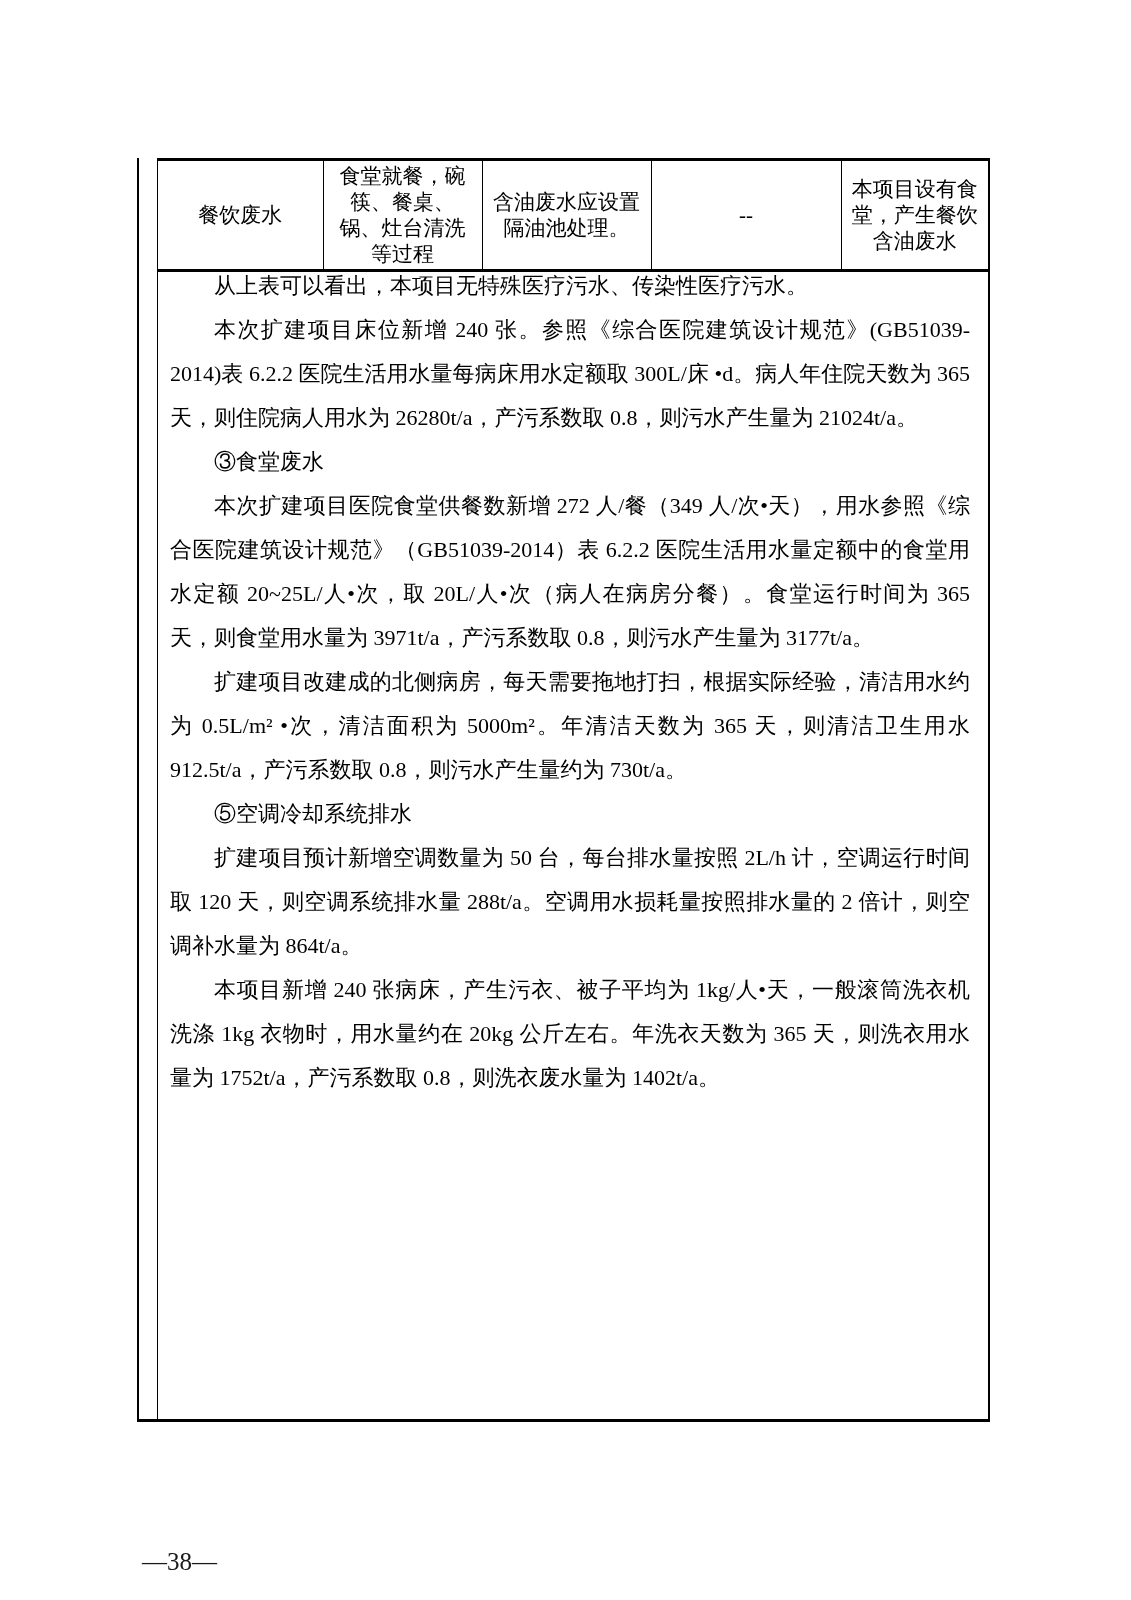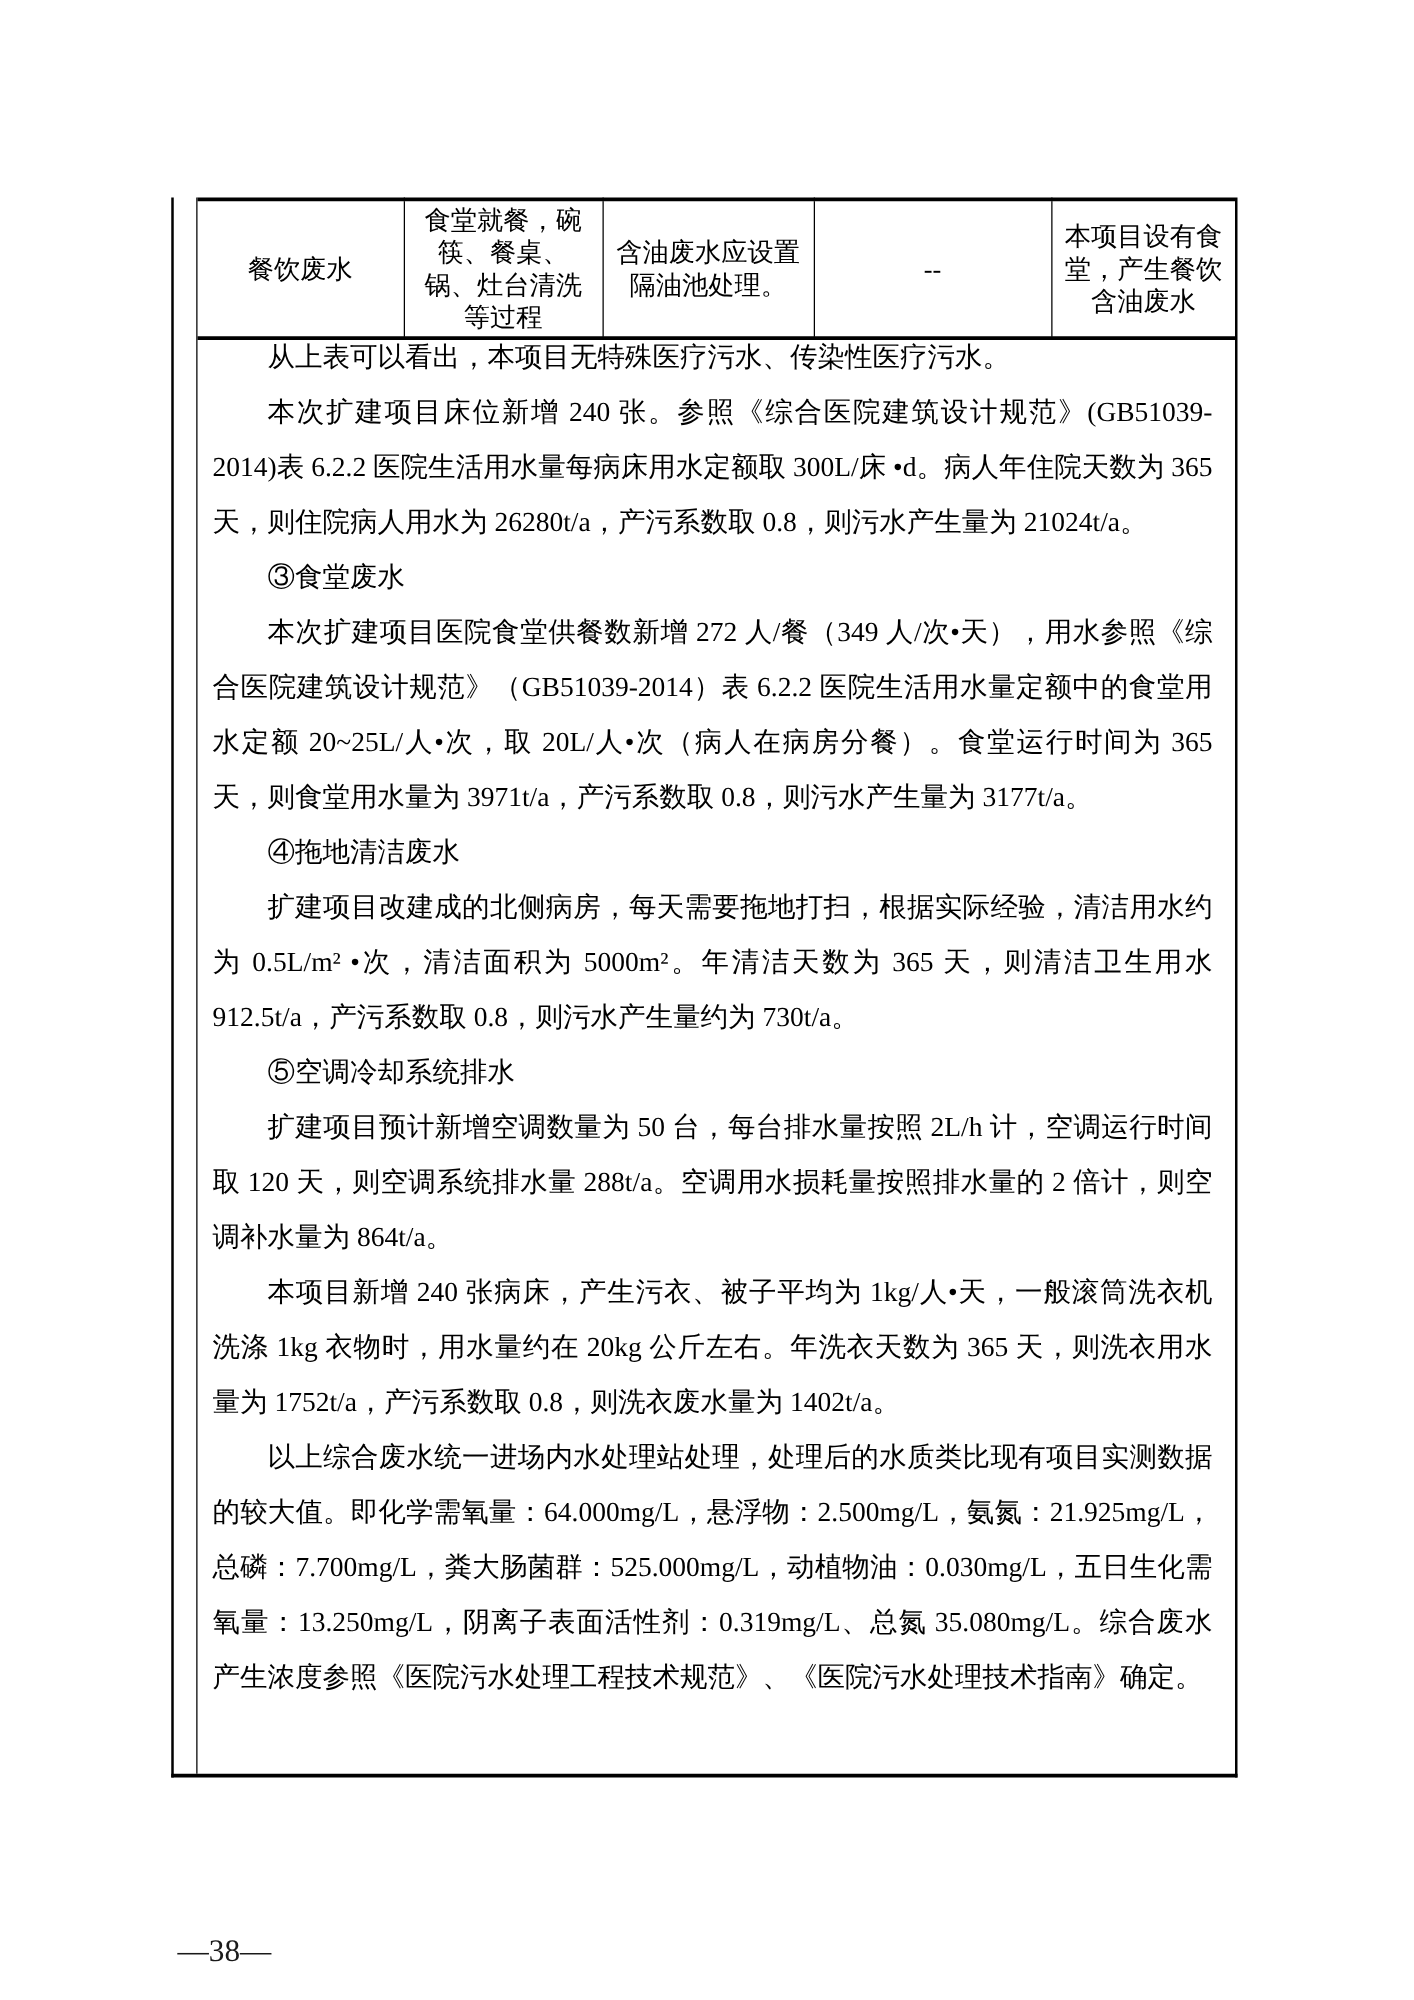--- a/index.html
+++ b/index.html
@@ -108,25 +108,23 @@
         <td>本项目设有食堂，产生餐饮含油废水</td>
       </tr>
     </tbody>
       </table>
 
     <div class="content">
       <p>从上表可以看出，本项目无特殊医疗污水、传染性医疗污水。</p>
       <p>本次扩建项目床位新增 240 张。参照《综合医院建筑设计规范》(GB51039-2014)表 6.2.2 医院生活用水量每病床用水定额取 300L/床 •d。病人年住院天数为 365 天，则住院病人用水为 26280t/a，产污系数取 0.8，则污水产生量为 21024t/a。</p>
       <p>③食堂废水</p>
       <p>本次扩建项目医院食堂供餐数新增 272 人/餐（349 人/次•天），用水参照《综合医院建筑设计规范》（GB51039-2014）表 6.2.2 医院生活用水量定额中的食堂用水定额 20~25L/人•次，取 20L/人•次（病人在病房分餐）。食堂运行时间为 365 天，则食堂用水量为 3971t/a，产污系数取 0.8，则污水产生量为 3177t/a。</p>
-      <p>④拖地清洁废水</p>
       <p>扩建项目改建成的北侧病房，每天需要拖地打扫，根据实际经验，清洁用水约为 0.5L/m² •次，清洁面积为 5000m²。年清洁天数为 365 天，则清洁卫生用水 912.5t/a，产污系数取 0.8，则污水产生量约为 730t/a。</p>
       <p>⑤空调冷却系统排水</p>
       <p>扩建项目预计新增空调数量为 50 台，每台排水量按照 2L/h 计，空调运行时间取 120 天，则空调系统排水量 288t/a。空调用水损耗量按照排水量的 2 倍计，则空调补水量为 864t/a。</p>
       <p>本项目新增 240 张病床，产生污衣、被子平均为 1kg/人•天，一般滚筒洗衣机洗涤 1kg 衣物时，用水量约在 20kg 公斤左右。年洗衣天数为 365 天，则洗衣用水量为 1752t/a，产污系数取 0.8，则洗衣废水量为 1402t/a。</p>
-      <p>以上综合废水统一进场内水处理站处理，处理后的水质类比现有项目实测数据的较大值。即化学需氧量：64.000mg/L，悬浮物：2.500mg/L，氨氮：21.925mg/L，总磷：7.700mg/L，粪大肠菌群：525.000mg/L，动植物油：0.030mg/L，五日生化需氧量：13.250mg/L，阴离子表面活性剂：0.319mg/L、总氮 35.080mg/L。综合废水产生浓度参照《医院污水处理工程技术规范》、《医院污水处理技术指南》确定。</p>
     </div>
 
   </div>
 
   <div class="footer-page-number">—38—</div>
 
 </div>
 
 </body></html>

